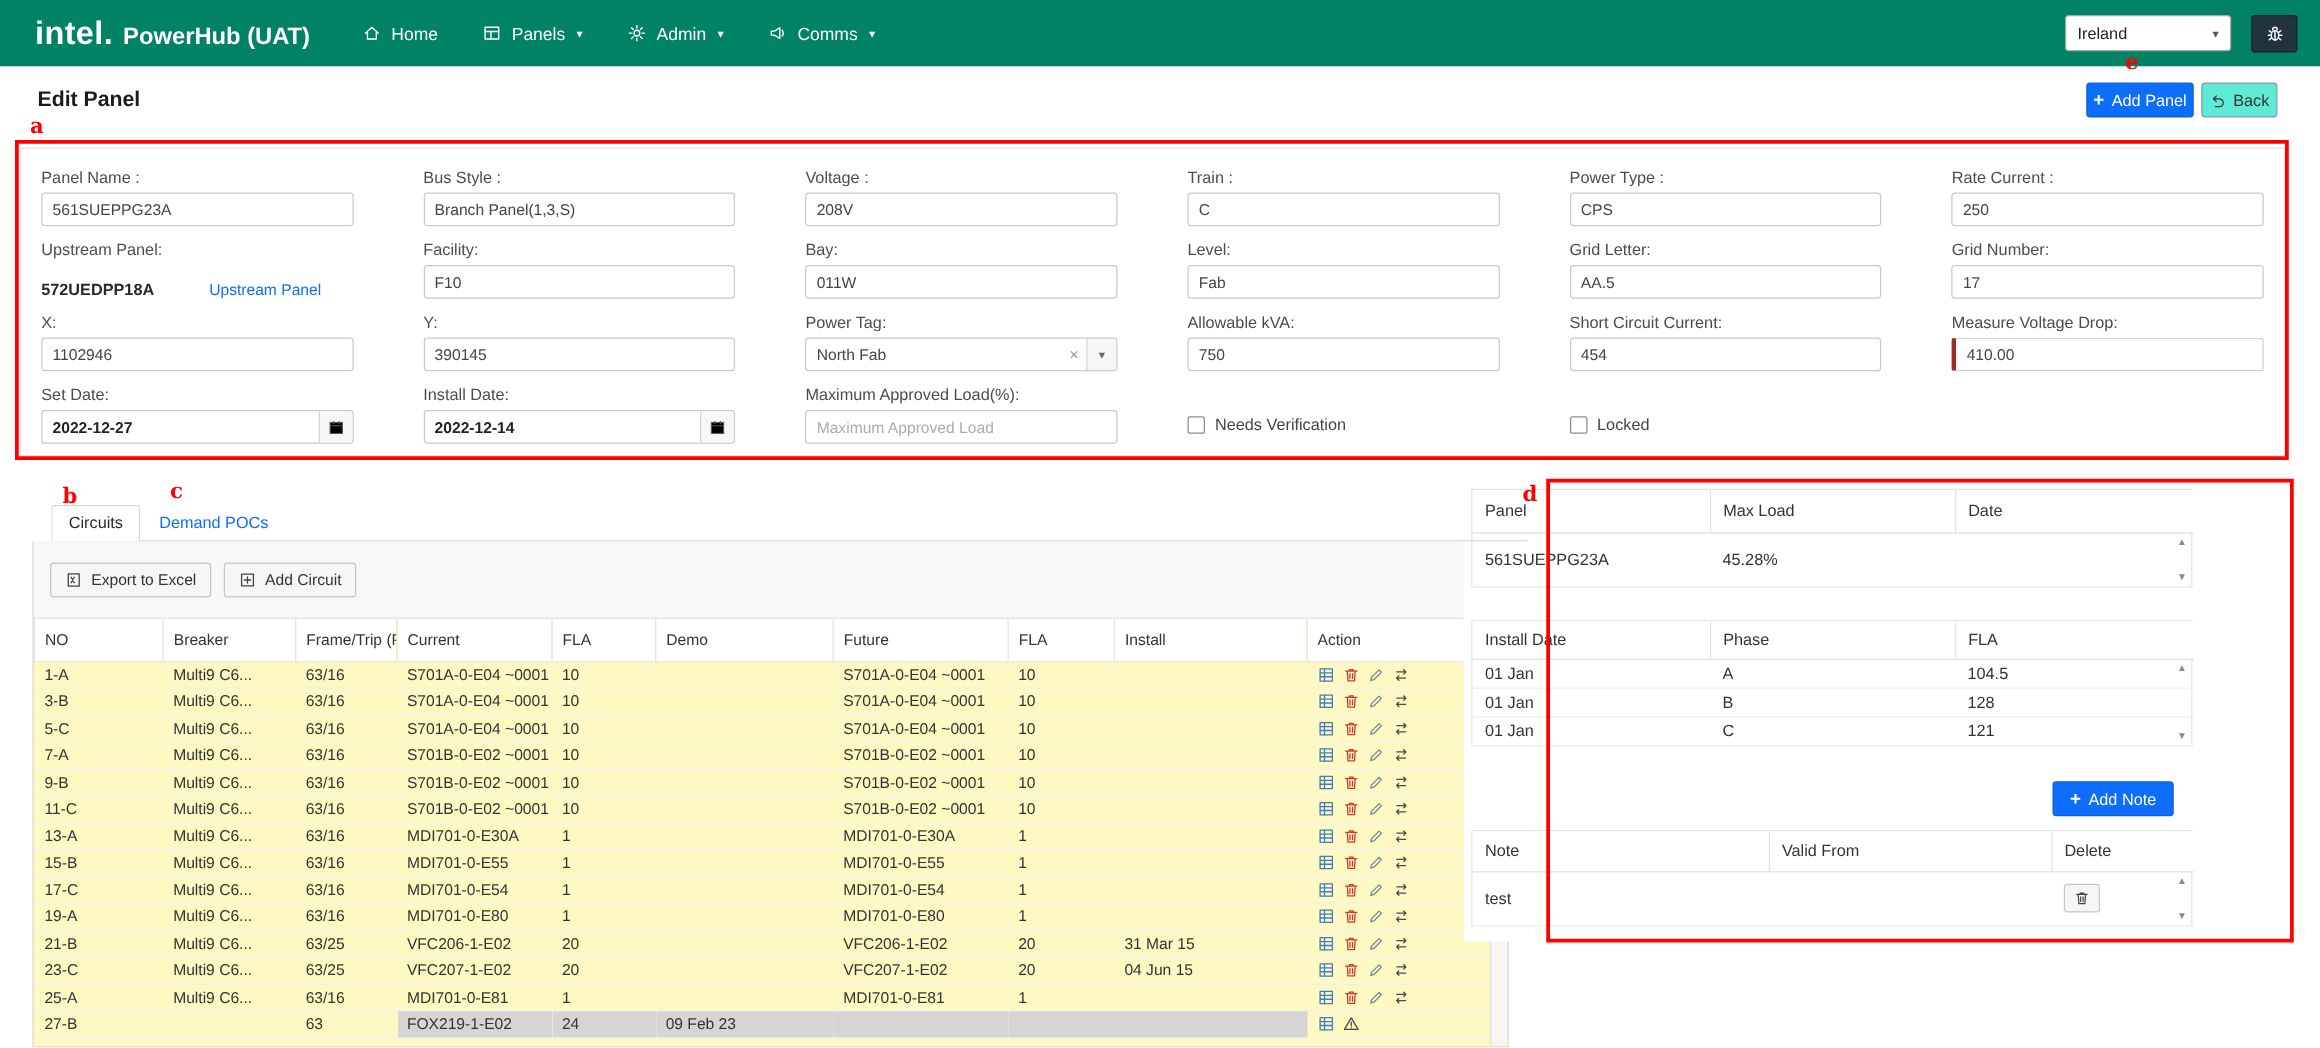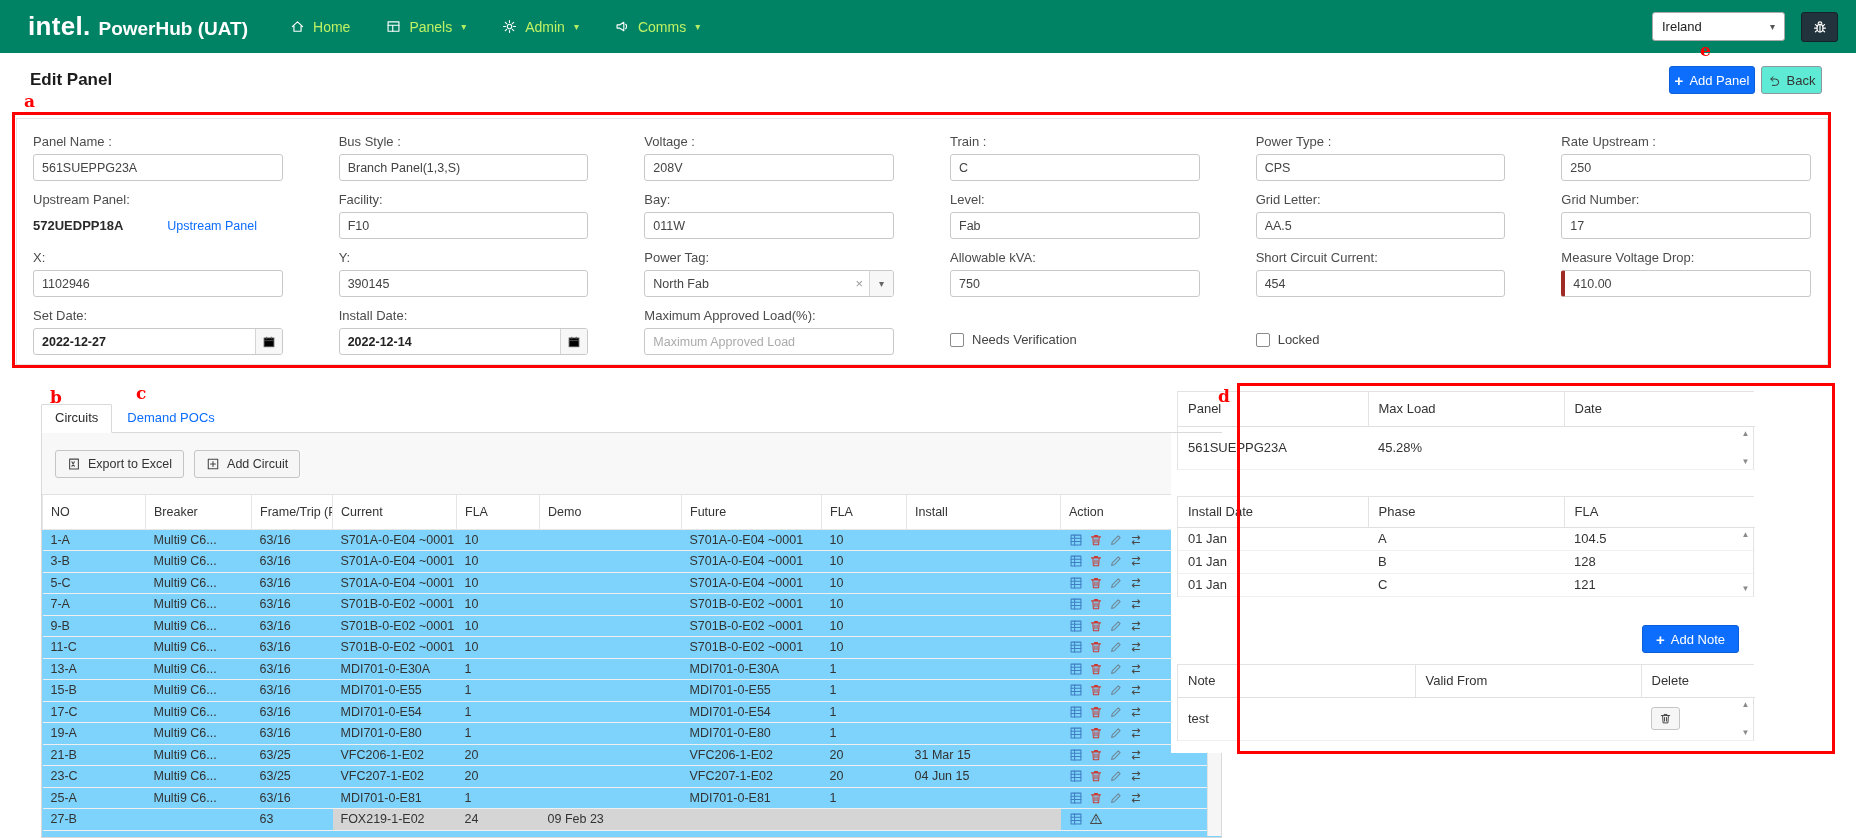--- a/index.html
+++ b/index.html
@@ -5,21 +5,21 @@
 *{margin:0;padding:0;box-sizing:border-box}
 html,body{width:1856px;height:838px;overflow:hidden;background:#fff;font-family:"Liberation Sans",sans-serif;color:#333}
 .app{position:relative;width:1856px;height:838px}
 
 
 .topbar{position:absolute;left:0;top:0;width:1856px;height:53px;background:#008264;display:flex;align-items:center;padding:0 18px;z-index:2}
 .brand{display:flex;align-items:baseline;gap:8px;color:#fff;margin-left:10px}
 .brand .intel{font-size:26px;font-weight:700;letter-spacing:.3px;line-height:1}
 .brand .apptitle{font-size:19px;font-weight:700}
 .nav{display:flex;align-items:center;margin-left:28px;gap:8px}
-.nav-item{display:flex;align-items:center;gap:8px;color:#bef264;font-size:14px;padding:9px 14px;cursor:pointer;border-radius:3px}
+.nav-item{display:flex;align-items:center;gap:8px;color:#ffffff;font-size:14px;padding:9px 14px;cursor:pointer;border-radius:3px}
 .nav-item .icn svg{width:15px;height:15px;stroke:#fff}
 .nav-item .caret{font-size:10px;opacity:.95;margin-left:1px}
 .top-right{margin-left:auto;display:flex;align-items:center;gap:16px}
 .region{width:133px;height:29px;background:#fff;border:1px solid #a8a8a8;border-radius:3px;display:flex;align-items:center;justify-content:space-between;padding:0 9px;font-size:13px;color:#222;cursor:pointer}
 .region .dd-caret{font-size:10px;color:#555}
 .dark-btn{width:37px;height:30px;background:#22333d;border:1px solid #14222a;border-radius:3px;display:flex;align-items:center;justify-content:center;cursor:pointer}
 .dark-btn .icn svg{width:16px;height:16px;stroke:#fff}
 
 
 .page-title{position:absolute;left:30px;top:70px;font-size:17px;font-weight:700;color:#1b1b1b}
@@ -30,38 +30,38 @@
 .btn-back .icn svg{width:13px;height:13px;stroke:#333}
 
 
 .form-card{position:absolute;left:16px;top:118px;width:1812px;height:247px;background:#fff;border:1px solid #e4e4e4;padding:15px 16px 16px;display:grid;grid-template-columns:repeat(6,1fr);column-gap:56px;grid-auto-rows:58px}
 .ffield{position:relative}
 .flabel{font-size:13px;color:#4c4c4c;margin-bottom:5px;display:block;white-space:nowrap;overflow:hidden}
 .fctl{height:27px}
 input.txt{width:100%;height:27px;border:1px solid #c9c9c9;border-radius:3px;padding:0 8px;font-size:12.5px;color:#444;font-family:inherit;background:#fff;outline:none}
 input.txt::placeholder{color:#ababab}
 input.txt.invalid{border-left:4px solid #9e2b25}
-.static-row{display:flex;align-items:center;gap:44px;height:27px}
+.static-row{display:flex;align-items:flex-end;gap:44px;height:27px}
 .static-val{font-size:13px;color:#2a2a2a;font-weight:600}
 a.link{font-size:12.5px;color:#0d6efd;text-decoration:none;cursor:pointer}
 .datebox,.combo{display:flex;align-items:center;height:27px;border:1px solid #c9c9c9;border-radius:3px;background:#fff;overflow:hidden}
 .datebox .val{flex:1;padding:0 8px;font-size:12.5px;color:#222;font-weight:600}
 .datebox .cal{width:27px;height:100%;border-left:1px solid #d5d5d5;background:#f7f7f7;display:flex;align-items:center;justify-content:center;cursor:pointer}
 .datebox .cal svg{width:14px;height:14px;stroke:#555}
 .combo .cval{flex:1;padding:0 8px;font-size:12.5px;color:#444;white-space:nowrap;overflow:hidden}
 .combo .clear{color:#999;font-size:13px;padding:0 6px;cursor:pointer}
 .combo .dd{width:24px;height:100%;border-left:1px solid #d5d5d5;background:#f7f7f7;color:#666;font-size:10px;display:flex;align-items:center;justify-content:center;cursor:pointer}
 .chk{display:flex;align-items:center;gap:8px;margin-top:24px;font-size:13px;color:#444;cursor:pointer}
 .chk input{appearance:none;width:14px;height:14px;border:1px solid #8a8a8a;border-radius:2px;background:#fff;cursor:pointer}
 
 
 .tabs{position:absolute;left:41px;top:404px;width:1181px;height:29px;display:flex;align-items:flex-end;border-bottom:1px solid #d9d9d9;z-index:1}
 .tab-active{background:#fff;border:1px solid #d9d9d9;border-bottom-color:#fff;margin-bottom:-1px;padding:5px 13px 7px;font-size:13px;color:#2b2b2b;border-radius:2px 2px 0 0;cursor:pointer}
 .tab-link{padding:5px 15px 7px;font-size:13px;color:#0d6efd;cursor:pointer}
-.circuits-card{position:absolute;left:41px;top:433px;width:1181px;height:405px;border:1px solid #d9d9d9;border-top:none;background:#7dd3fc;overflow:hidden}
+.circuits-card{position:absolute;left:26px;top:433px;width:1181px;height:405px;border:1px solid #d9d9d9;border-top:none;background:#fef9c3;overflow:hidden}
 .toolbar{height:62px;background:#f8f8f8;border-bottom:1px solid #e2e2e2;display:flex;align-items:center;gap:10px;padding:0 13px}
 .tbtn{display:inline-flex;align-items:center;gap:7px;height:28px;padding:0 11px;background:#f6f6f6;border:1px solid #c5c5c5;border-radius:3px;font-size:12.5px;color:#333;cursor:pointer;font-family:inherit}
 .tbtn .icn svg{width:14px;height:14px;stroke:#444}
 .grid-wrap{position:relative;height:341px;overflow:hidden}
 table.grid{border-collapse:collapse;table-layout:fixed;width:1166px;font-size:12.5px}
 table.grid th{font-weight:400;text-align:left;padding:0 8px;height:34px;border:1px solid #e6e6e6;border-top:none;color:#333;background:#fff;white-space:nowrap;overflow:hidden}
 table.grid td{padding:0 8px;height:21.5px;border-bottom:1px solid #efefef;color:#333;white-space:nowrap;overflow:hidden}
 td.hl{background:#d5d5d5}
 .acts{display:flex;align-items:center;gap:6px}
 .acts .icn{cursor:pointer}
@@ -191,21 +191,21 @@
       </div>
       <div class="ffield">
         <span class="flabel">Train :</span>
         <div class="fctl"><input type="text" class="txt" value="C" style=""></div>
       </div>
       <div class="ffield">
         <span class="flabel">Power Type :</span>
         <div class="fctl"><input type="text" class="txt" value="CPS" style=""></div>
       </div>
       <div class="ffield">
-        <span class="flabel">Rate Upstream :</span>
+        <span class="flabel">Rate Current :</span>
         <div class="fctl"><input type="text" class="txt" value="250" style=""></div>
       </div>
       <div class="ffield">
         <span class="flabel">Upstream Panel:</span>
         <div class="fctl">
           <div class="static-row">
             <span class="static-val">572UEDPP18A</span>
             <a class="link">Upstream Panel</a>
           </div>
         </div>

